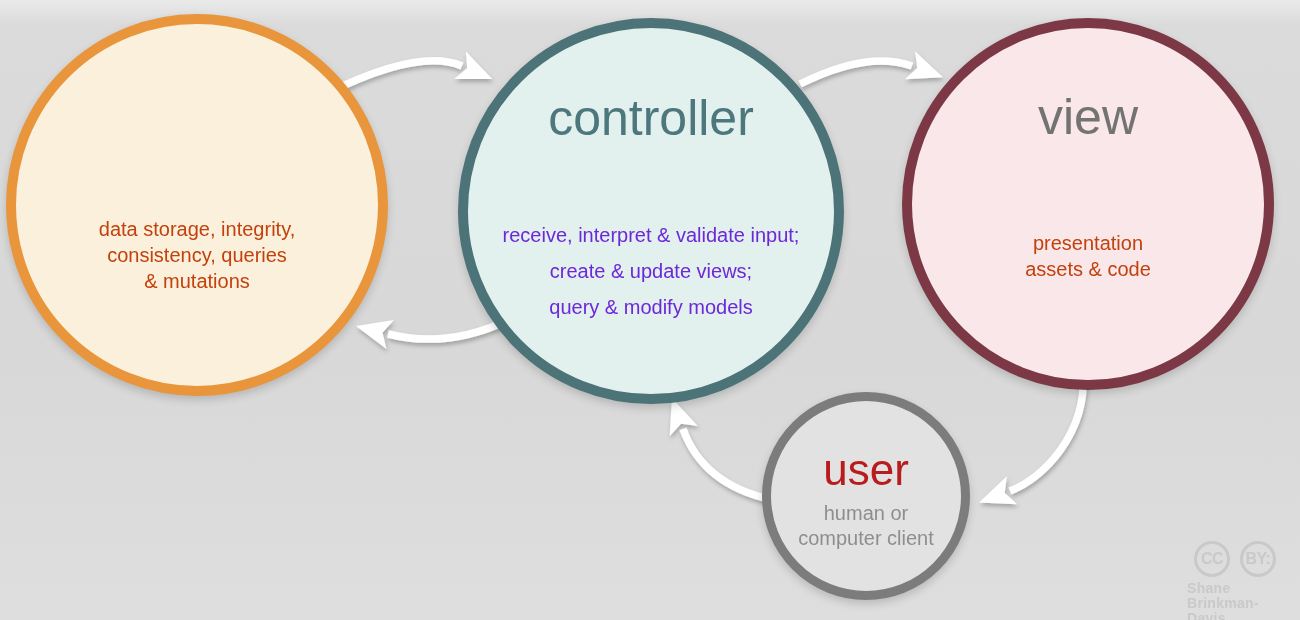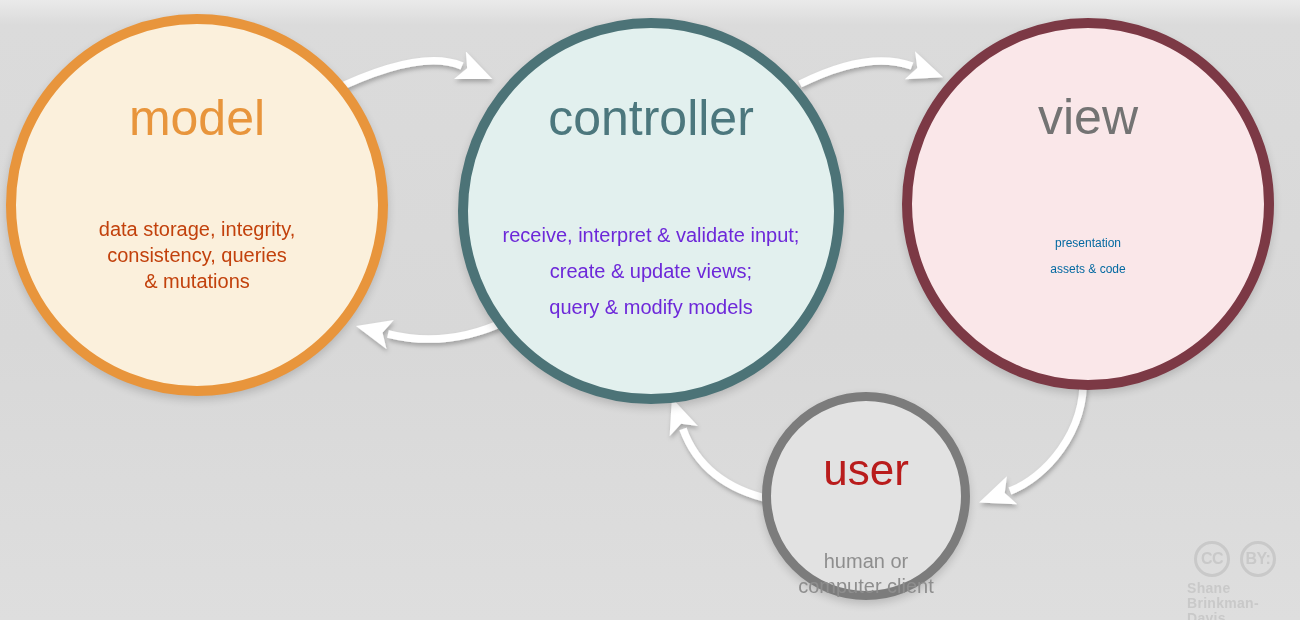--- a/index.html
+++ b/index.html
@@ -58,30 +58,30 @@
   .node-controller .title { top: 65px; font-size: 50px; color: #4C777D; }
   .node-controller .desc  { top: 189px; font-size: 20px; line-height: 36px; color: #6d28d9; }
   
   .node-view {
     left: 902px; top: 18px;
     width: 372px; height: 372px;
     background: #FAE7E9;
     border: 10px solid #7C3945;
   }
   .node-view .title { top: 64px; font-size: 50px; color: #737373; }
-  .node-view .desc  { top: 202px; font-size: 12px; line-height: 26px; color: #0369a1; }
+  .node-view .desc  { top: 202px; font-size: 20px; line-height: 26px; color: #c2410c; }
   
   .node-user {
     left: 762px; top: 392px;
     width: 208px; height: 208px;
     background: #E2E2E2;
     border: 9px solid #7C7C7C;
   }
   .node-user .title { top: 47px; font-size: 44px; color: #b91c1c; }
-  .node-user .desc  { top: 100px; font-size: 20px; line-height: 25px; color: #8E8E8E; margin-top: 48px; }
+  .node-user .desc  { top: 100px; font-size: 20px; line-height: 25px; color: #8E8E8E; }
   
   .badge {
     position: absolute;
     left: 1187px; top: 541px;
     width: 110px;
     color: #C9C9C9;
   }
   .badge .icons {
     display: flex;
     gap: 10px;
@@ -125,21 +125,20 @@
     <g stroke="#FFFFFF" stroke-width="7.5" fill="none" filter="url(#ashadow)">
       <path d="M330,92 Q420,48 462,66" marker-end="url(#ah)"></path>
       <path d="M800,84 Q868,50 912,66" marker-end="url(#ah)"></path>
       <path d="M508,320 Q448,349 388,334" marker-end="url(#ah)"></path>
       <path d="M1083,376 C1086,432 1045,478 1010,491" marker-end="url(#ah)"></path>
       <path d="M778,501 C730,492 697,468 683,429" marker-end="url(#ah)"></path>
     </g>
   </svg>
 
   <div class="node node-model">
-    <div class="title">model</div>
     <div class="desc">data storage, integrity,
 consistency, queries
 &amp; mutations</div>
   </div>
 
   <div class="node node-controller">
     <div class="title">controller</div>
     <div class="desc">receive, interpret &amp; validate input;
 create &amp; update views;
 query &amp; modify models</div>

